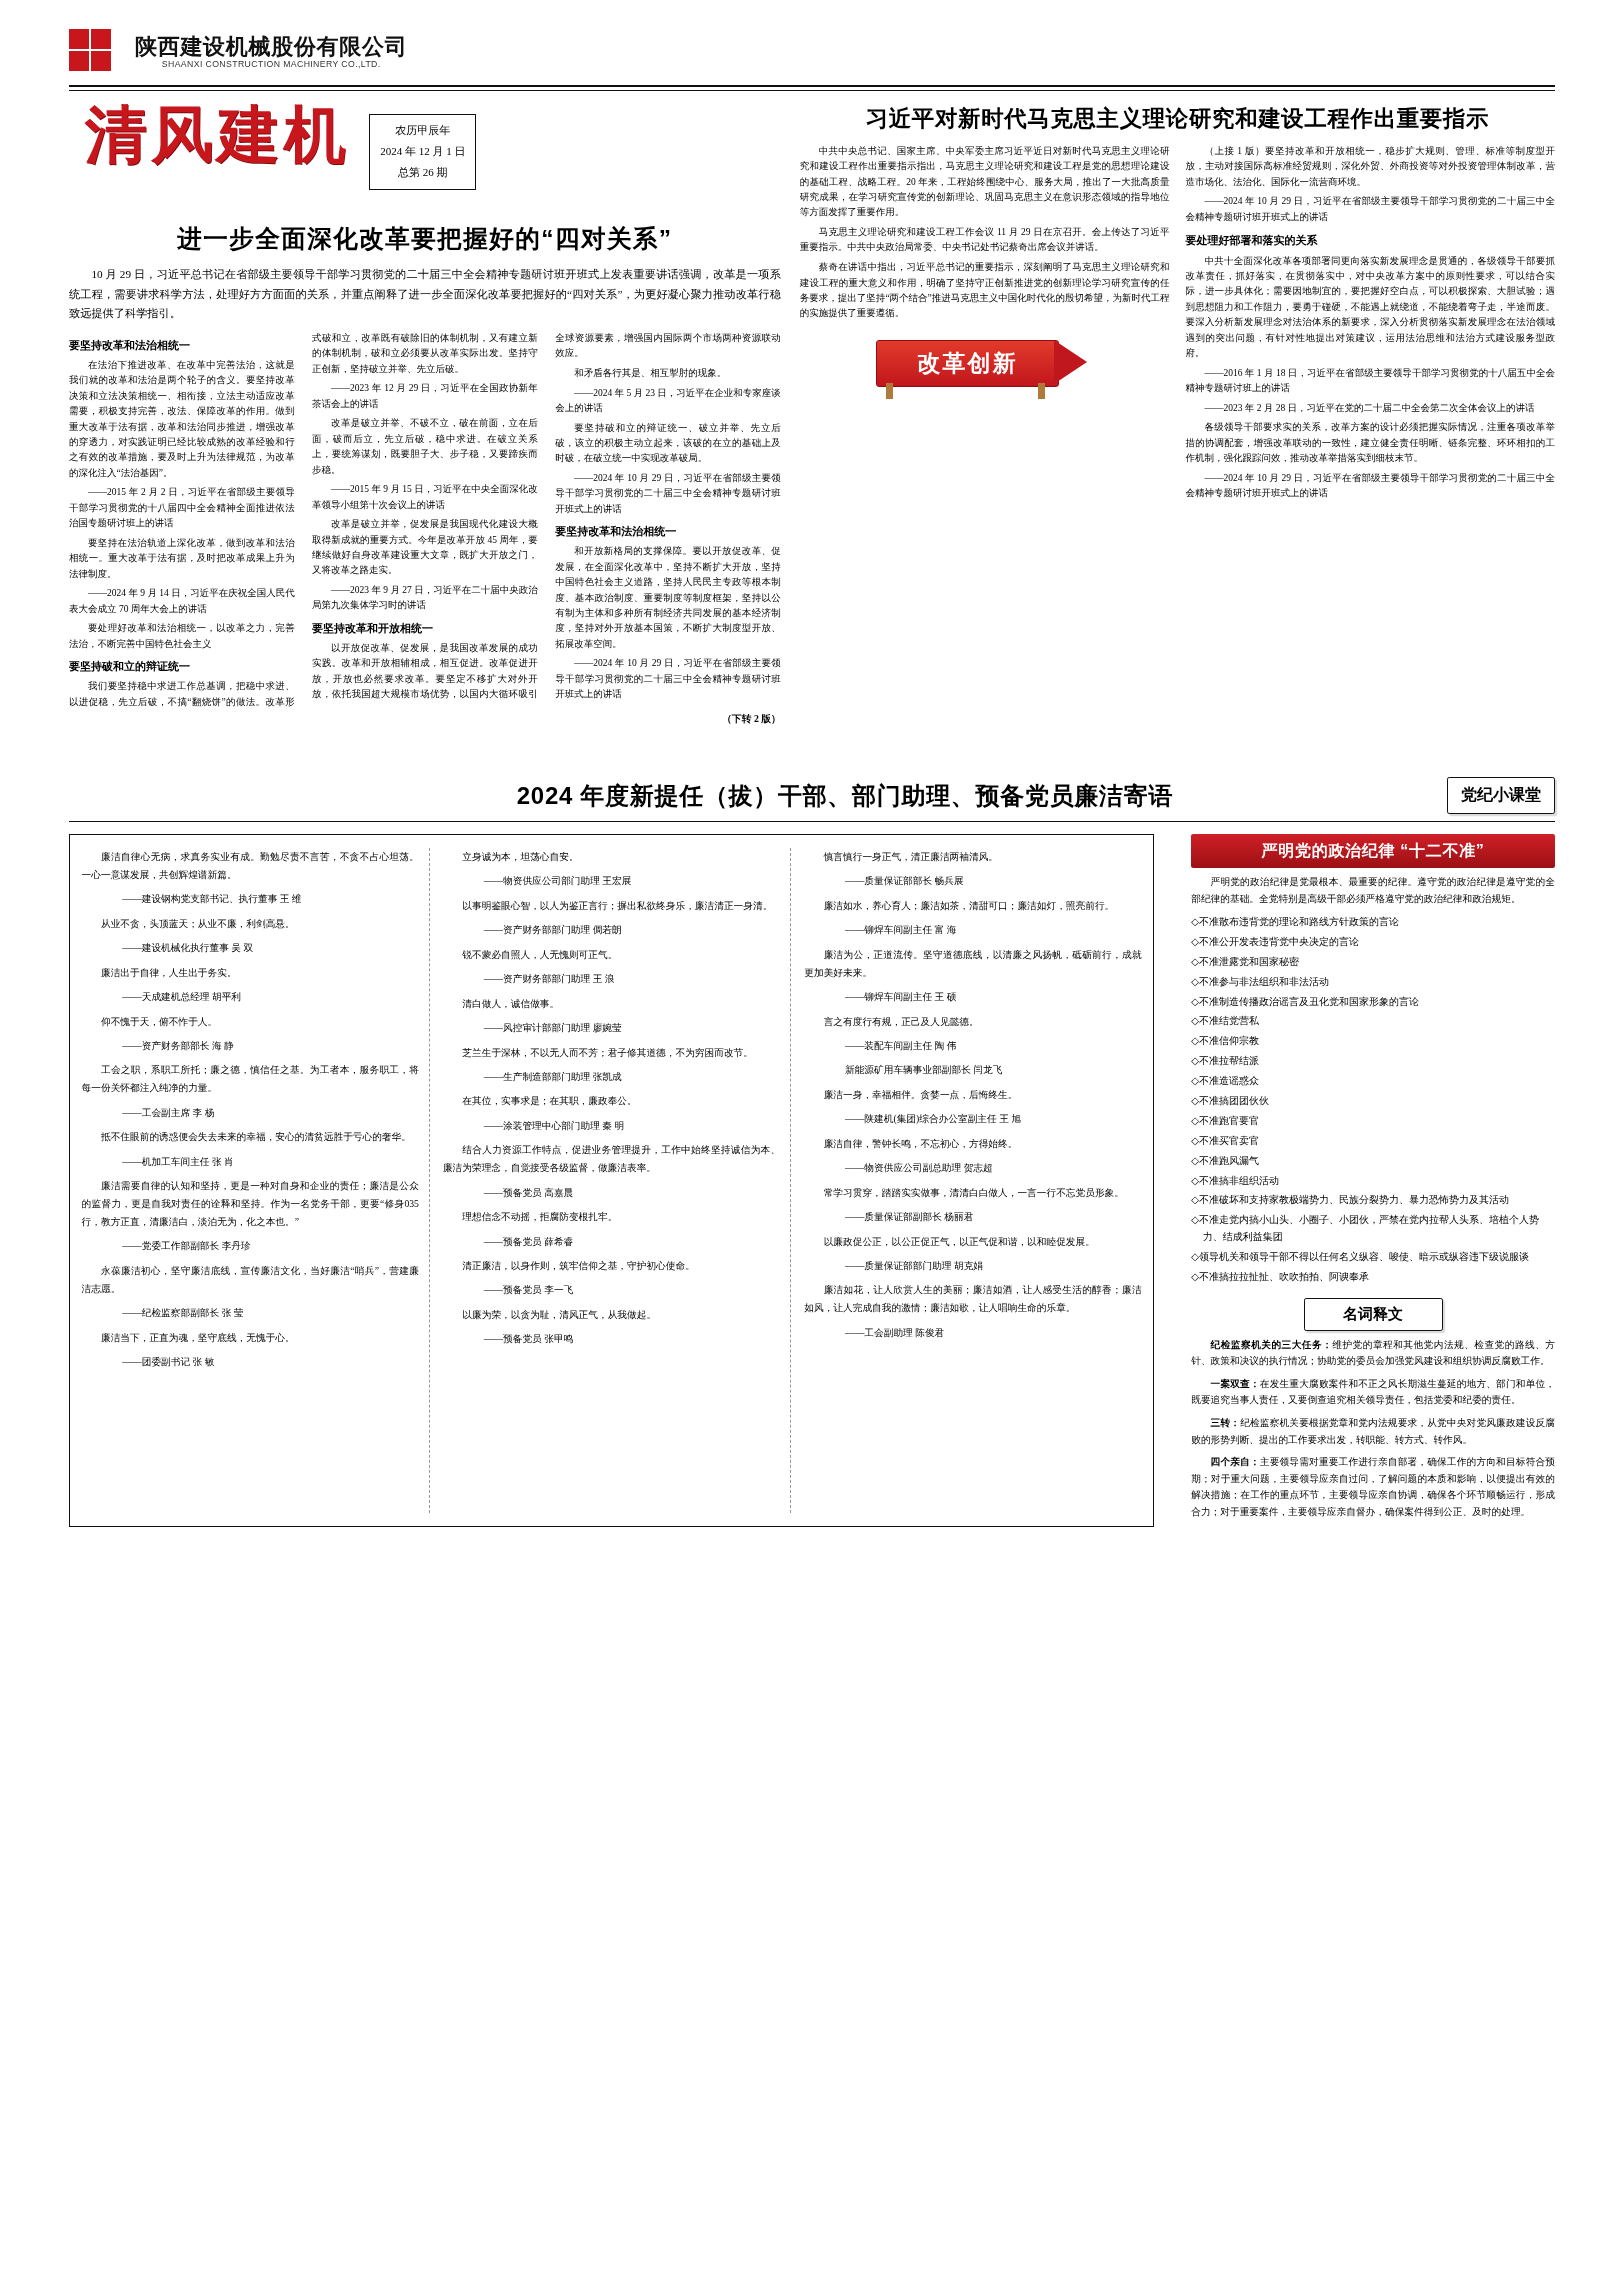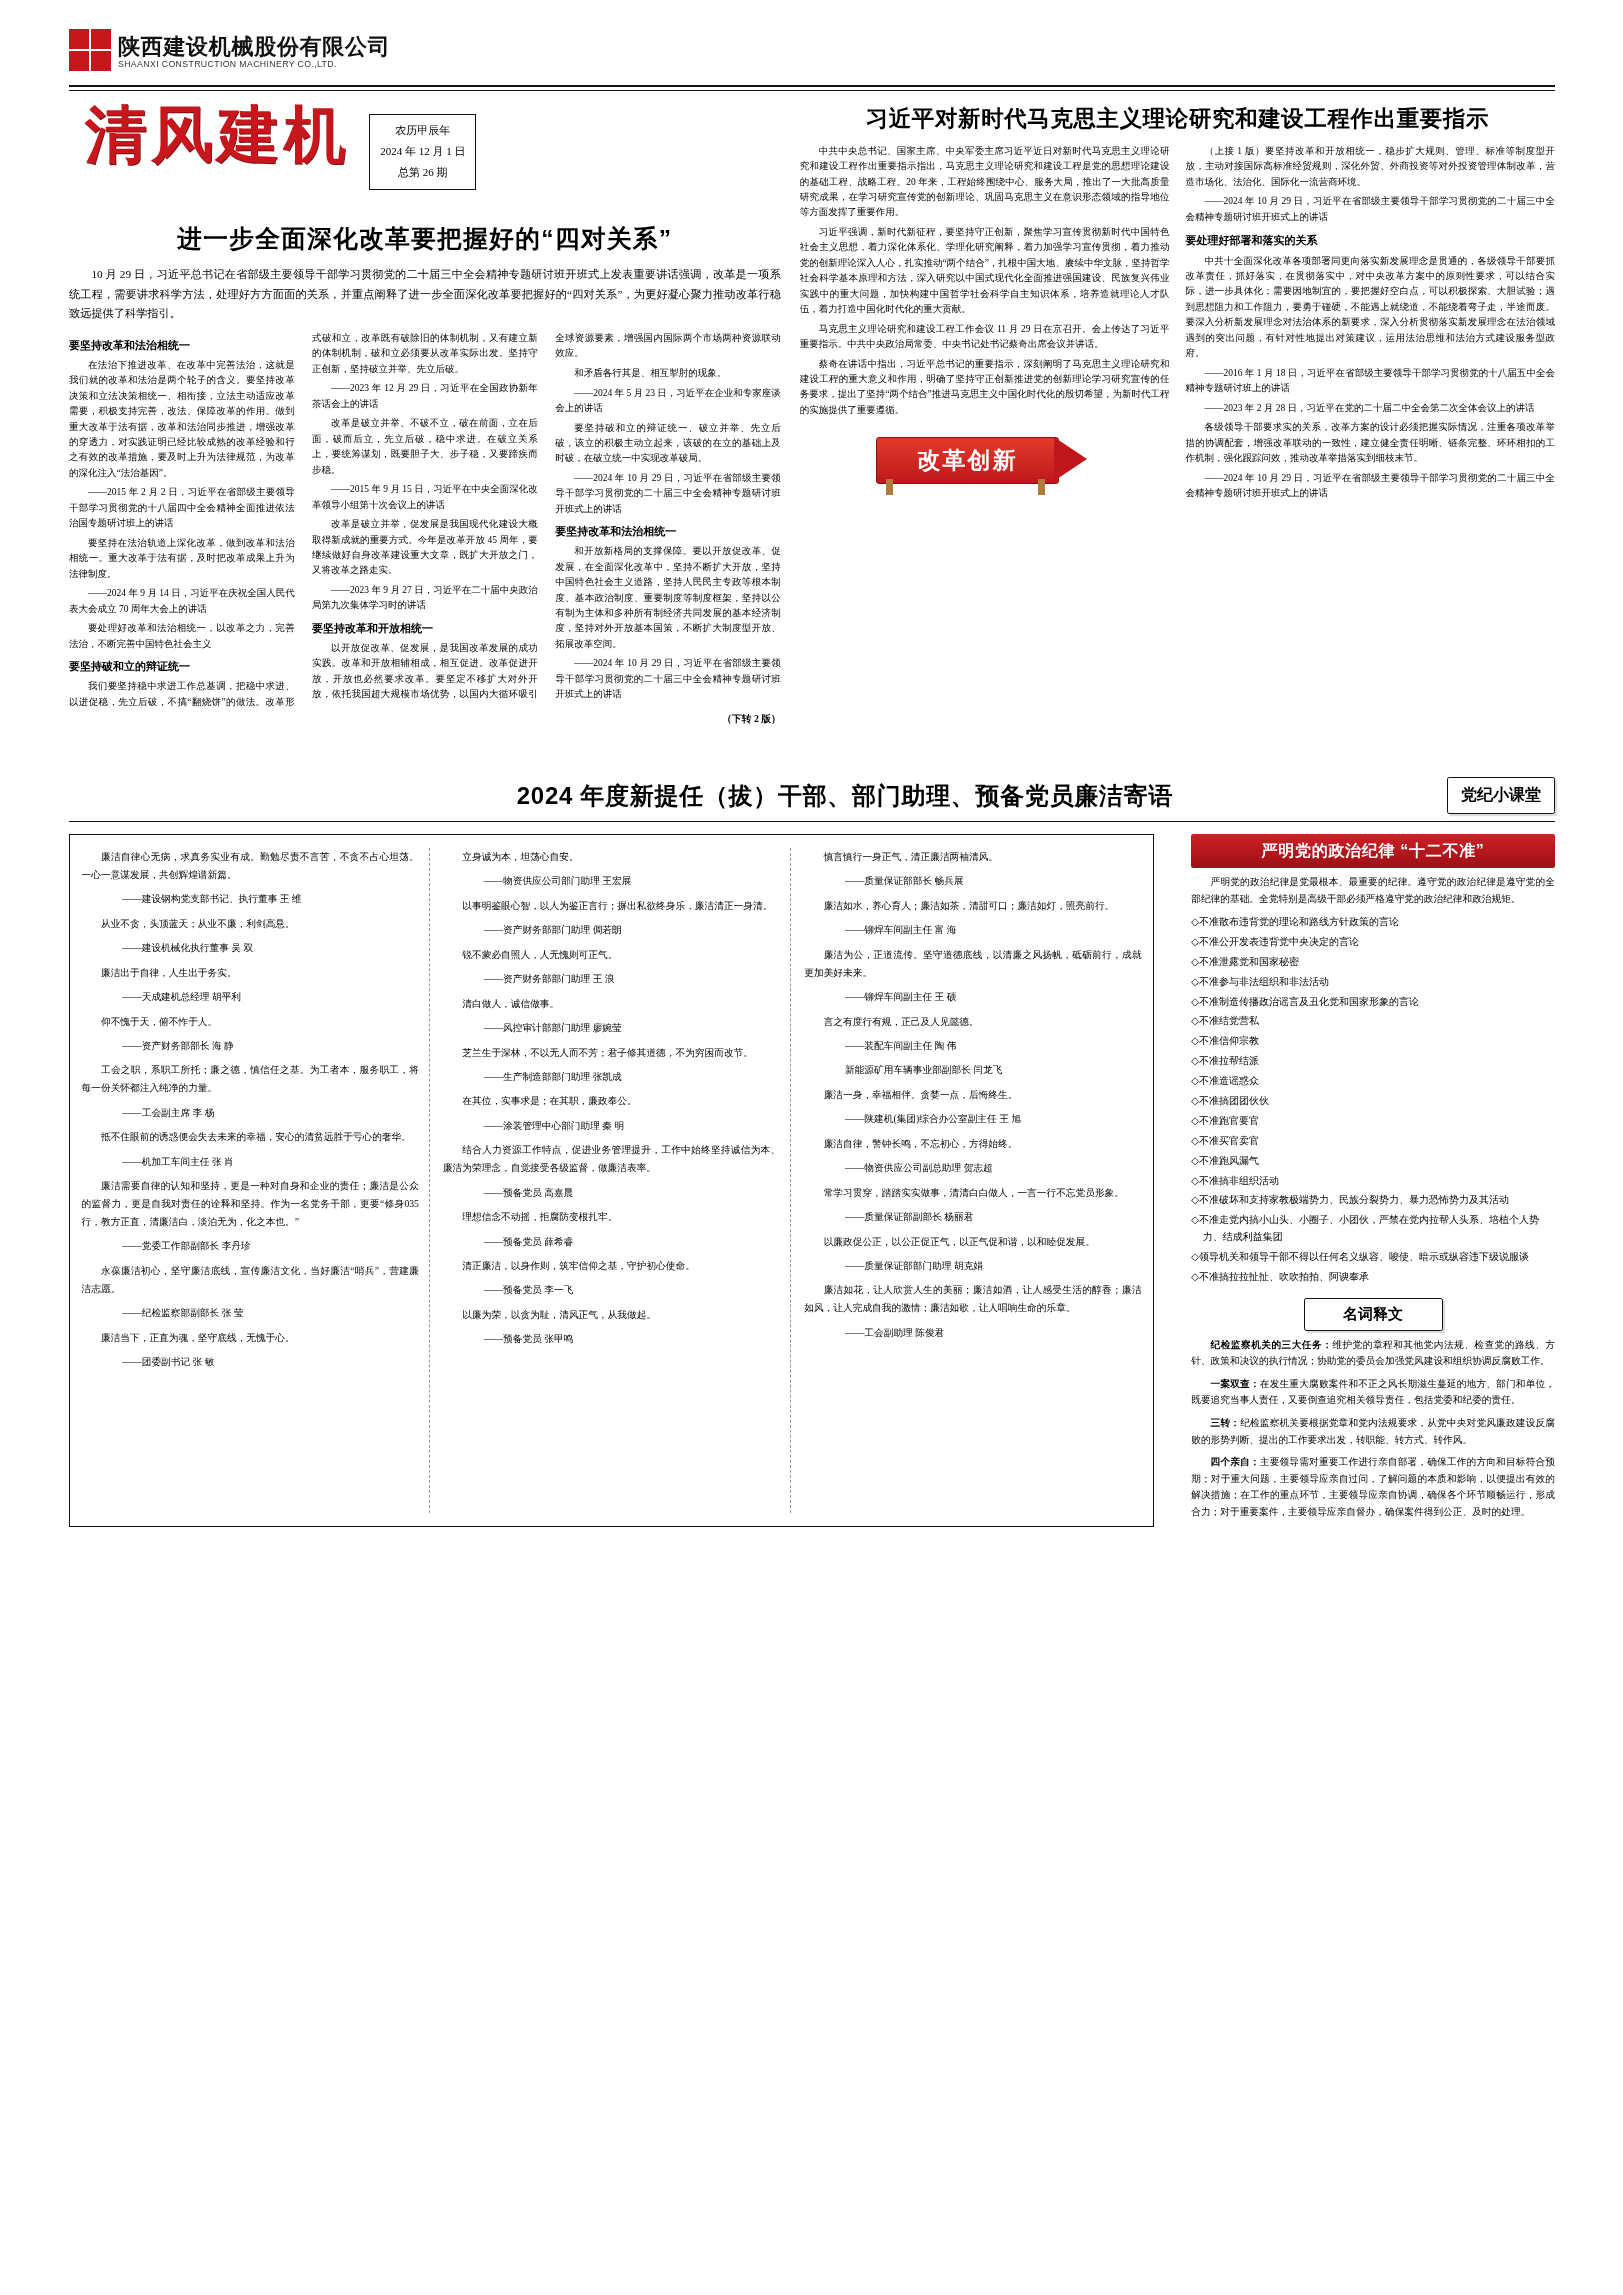--- a/index.html
+++ b/index.html
@@ -1,19 +1,19 @@
 <!DOCTYPE html>
 <html style="font-size:11.6px"><head>
 <meta charset="utf-8">
 <style>
   html,body{margin:0;padding:0;background:#ffffff;}
   body{width:1624px;font-family:"Liberation Serif","DejaVu Serif",serif;color:#000;}
   .page{width:1624px;min-height:2295px;position:relative;background:#fff;padding:0;box-sizing:border-box;}
   
-  .brandbar{display:flex;align-items:center;gap:4px;padding:29px 0 7.2px 69px;}
+  .brandbar{display:flex;align-items:center;gap:21px;padding:29px 0 7.2px 69px;text-align:center;}
   .brandlogo{width:45px;height:45px;position:relative;flex:0 0 auto;}
   .brandlogo .sq{position:absolute;width:19.5px;height:19.5px;}
   .brandlogo .s1{left:0;top:0;background:#c8161d;}
   .brandlogo .s2{left:22px;top:0;background:#c8161d;}
   .brandlogo .s3{left:0;top:22px;background:#c8161d;}
   .brandlogo .s4{left:22px;top:22px;background:#c8161d;}
   .brandtext{line-height:1.15;}
   .brandtext .cn{font-size:22px;font-weight:bold;letter-spacing:0.7px;color:#111;font-family:"Liberation Sans",sans-serif;}
   .brandtext .en{font-size:8.7px;color:#333;letter-spacing:0.4px;font-family:"Liberation Sans",sans-serif;}
   .rule{border-top:2.2px solid #111;margin:4.3px 69px 0 69px;}
@@ -129,21 +129,20 @@
         <p>——2024 年 10 月 29 日，习近平在省部级主要领导干部学习贯彻党的二十届三中全会精神专题研讨班开班式上的讲话</p>
       </div>
       <div class="cont">（下转 2 版）</div>
     </div>
 
     <div class="col-right">
       <div class="right-title">习近平对新时代马克思主义理论研究和建设工程作出重要指示</div>
       <div class="rcols">
         <div class="rcol">
           <p>中共中央总书记、国家主席、中央军委主席习近平近日对新时代马克思主义理论研究和建设工程作出重要指示指出，马克思主义理论研究和建设工程是党的思想理论建设的基础工程、战略工程。20 年来，工程始终围绕中心、服务大局，推出了一大批高质量研究成果，在学习研究宣传党的创新理论、巩固马克思主义在意识形态领域的指导地位等方面发挥了重要作用。</p>
-          <p>习近平强调，新时代新征程，要坚持守正创新，聚焦学习宣传贯彻新时代中国特色社会主义思想，着力深化体系化、学理化研究阐释，着力加强学习宣传贯彻，着力推动党的创新理论深入人心，扎实推动“两个结合”，扎根中国大地、赓续中华文脉，坚持哲学社会科学基本原理和方法，深入研究以中国式现代化全面推进强国建设、民族复兴伟业实践中的重大问题，加快构建中国哲学社会科学自主知识体系，培养造就理论人才队伍，着力打造中国化时代化的重大贡献。</p>
           <p>马克思主义理论研究和建设工程工作会议 11 月 29 日在京召开。会上传达了习近平重要指示。中共中央政治局常委、中央书记处书记蔡奇出席会议并讲话。</p>
           <p>蔡奇在讲话中指出，习近平总书记的重要指示，深刻阐明了马克思主义理论研究和建设工程的重大意义和作用，明确了坚持守正创新推进党的创新理论学习研究宣传的任务要求，提出了坚持“两个结合”推进马克思主义中国化时代化的殷切希望，为新时代工程的实施提供了重要遵循。</p>
           <div class="banner">
             <div class="plate">
                 <span>改革创新</span>
               </div>
             <div class="arrow"></div>
             <div class="pole"></div>
               <div class="pole2"></div>
           </div>

